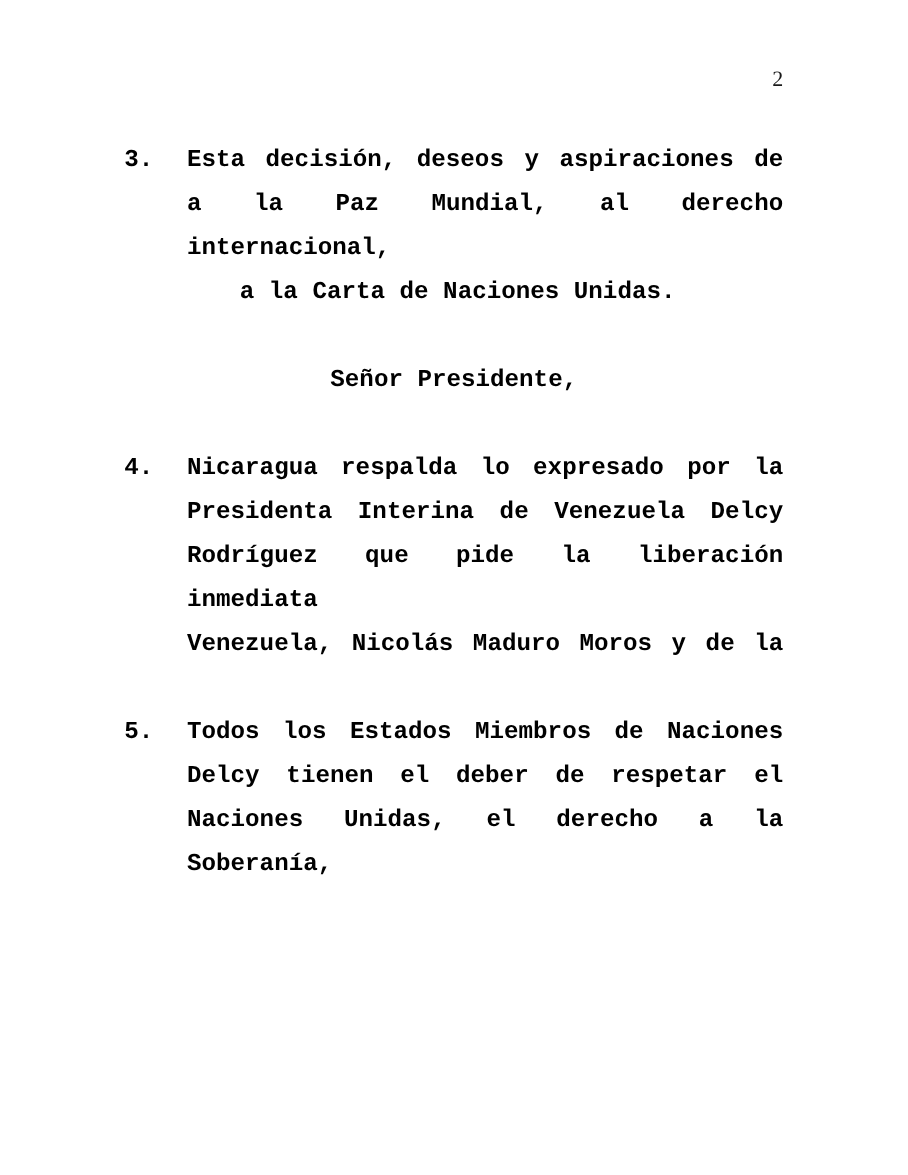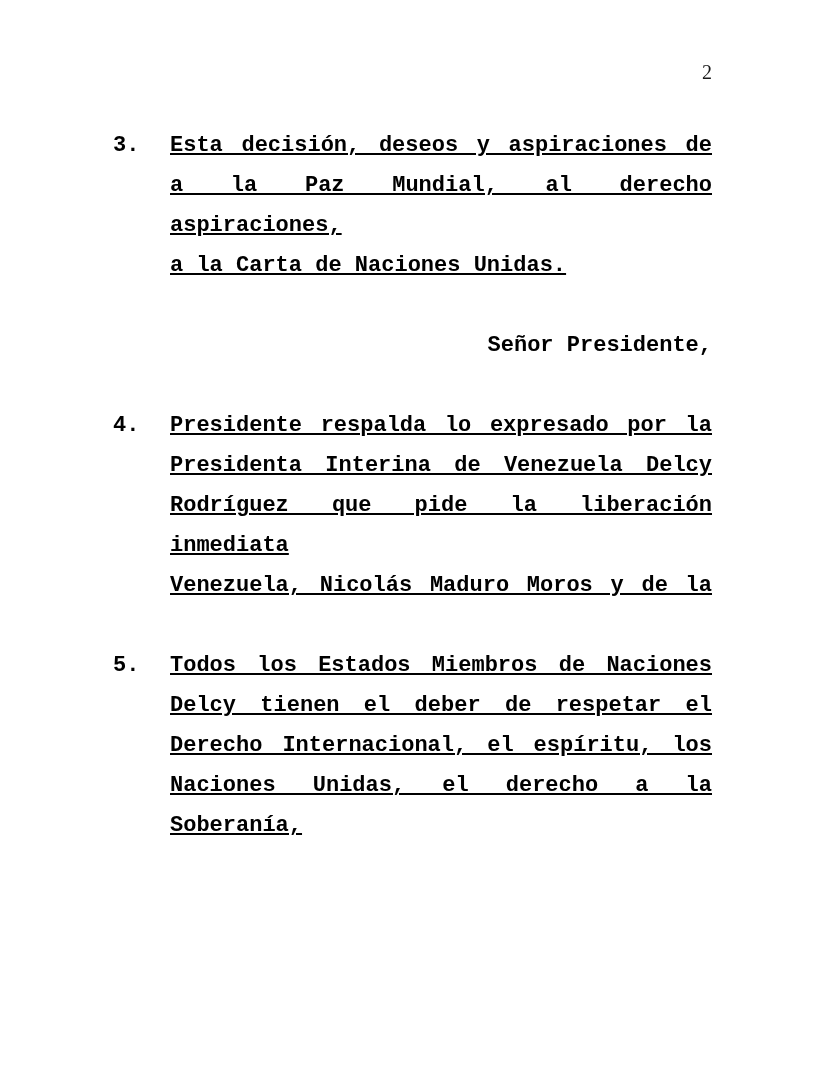--- a/index.html
+++ b/index.html
@@ -46,59 +46,58 @@
     left: 0;
     top: 0;
     line-height: 40px;
     white-space: nowrap;
   }
   .line {
     line-height: 40px;
     text-align: justify;
     text-align-last: justify;
     white-space: normal;
-    text-decoration: underline;
   }
   .line.last {
     text-align: justify;
     text-align-last: left;
+    margin-left: 48px;
   }
   .salutation {
     line-height: 40px;
-    text-align: right;
+    text-align: center;
   }
 </style>
 </head>
 <body>
 
 <div class="page">
 
   <div class="page-number">2</div>
 
   <div class="content">
 
     <div class="block para">
       <span class="num">3.</span>
       <div class="line">Esta decisión, deseos y aspiraciones de</div>
-      <div class="line">a la Paz Mundial, al derecho aspiraciones,</div>
+      <div class="line">a la Paz Mundial, al derecho internacional,</div>
       <div class="line last">a la Carta de Naciones Unidas.</div>
     </div>
 
     <div class="block salutation">Señor Presidente,</div>
 
     <div class="block para">
       <span class="num">4.</span>
-      <div class="line">Presidente respalda lo expresado por la</div>
+      <div class="line">Nicaragua respalda lo expresado por la</div>
       <div class="line">Presidenta Interina de Venezuela Delcy</div>
       <div class="line">Rodríguez que pide la liberación inmediata</div>
       <div class="line">Venezuela, Nicolás Maduro Moros y de la</div>
     </div>
 
     <div class="block para">
       <span class="num">5.</span>
       <div class="line">Todos los Estados Miembros de Naciones</div>
       <div class="line">Delcy tienen el deber de respetar el</div>
-      <div class="line">Derecho Internacional, el espíritu, los</div>
       <div class="line">Naciones Unidas, el derecho a la Soberanía,</div>
     </div>
 
   </div>
 </div>
 
 </body></html>

